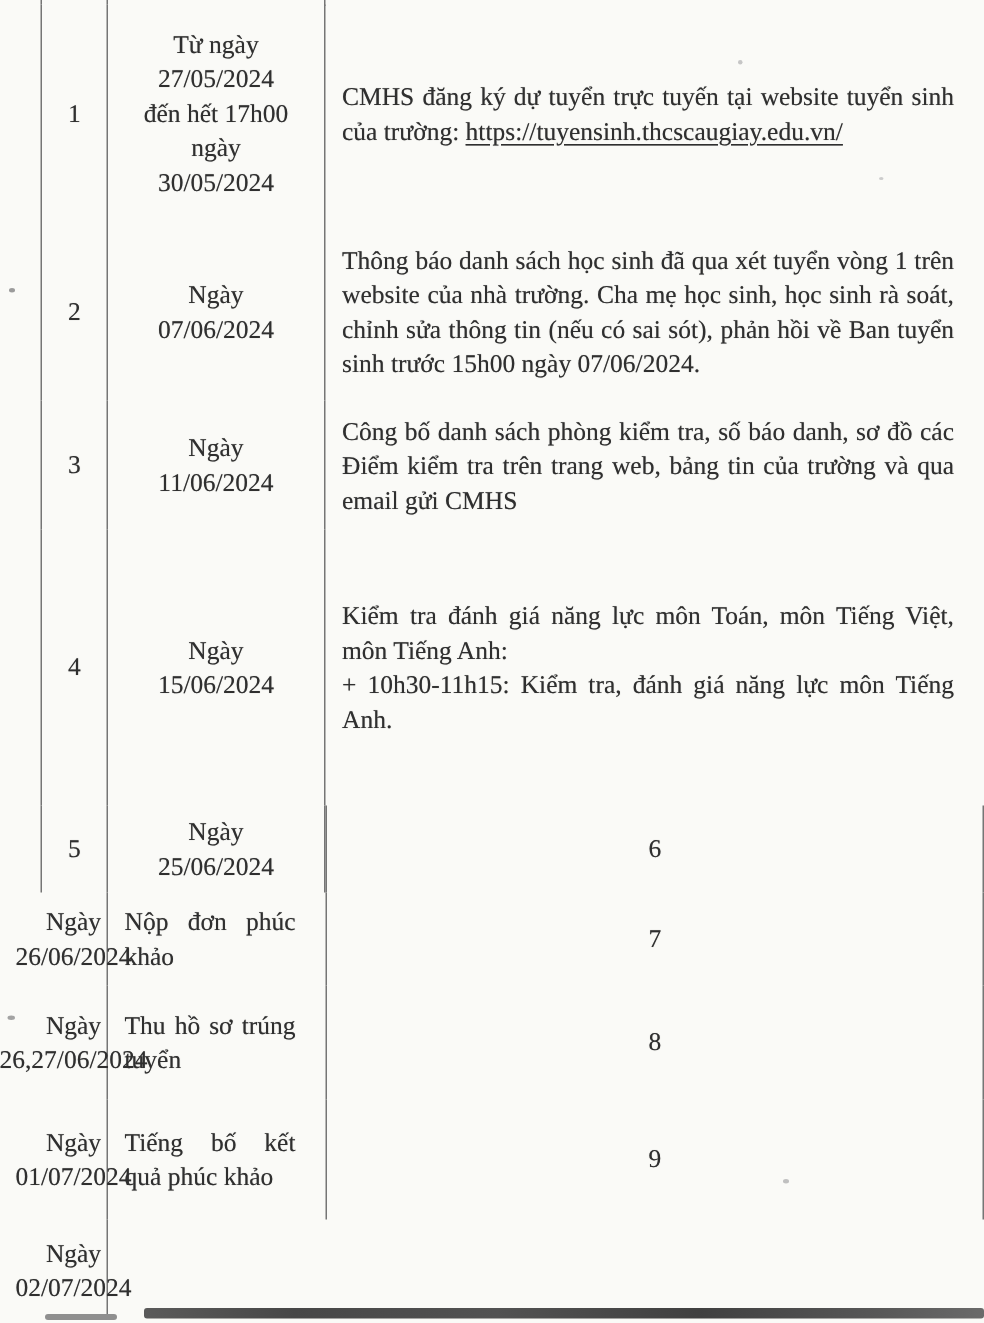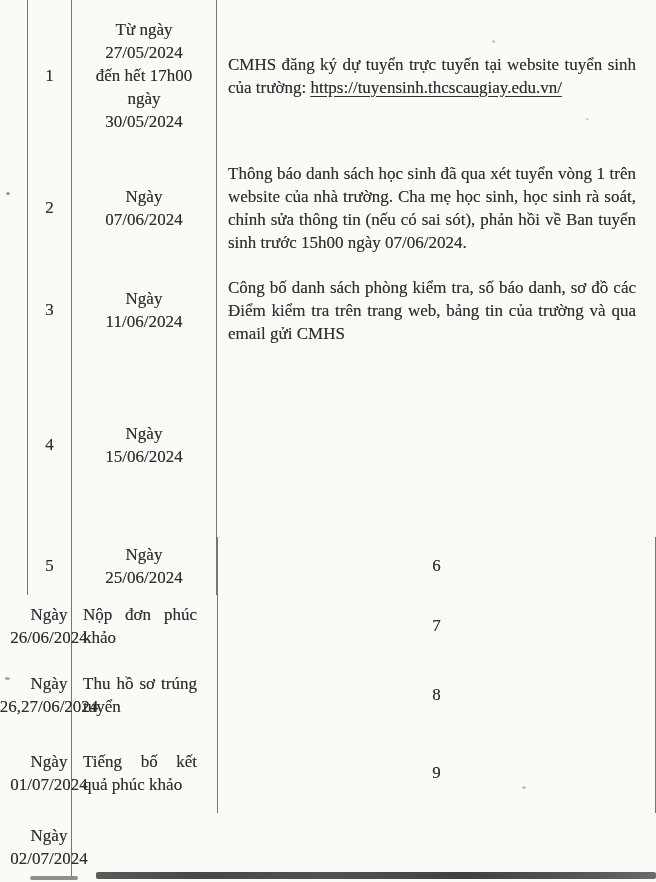--- a/index.html
+++ b/index.html
@@ -102,20 +102,22 @@
   <div class="cell c-date rowcell rt">Ngày
 11/06/2024</div>
   <div class="cell c-desc rowcell rt">
         <p class="para"><span>Công bố danh sách phòng kiểm tra, số báo danh, sơ đồ các Điểm kiểm tra trên trang web, bảng tin của trường và qua email gửi CMHS</span></p>
       </div>
 
   <div class="cell c-num rowcell rt">4</div>
   <div class="cell c-date rowcell rt">Ngày
 15/06/2024</div>
   <div class="cell c-desc rowcell rt">
+        <p class="para"><span>Kiểm tra đánh giá năng lực môn Toán, môn Tiếng Việt, môn Tiếng Anh:</span></p>
+        <p class="para"><span>+ 10h30-11h15: Kiểm tra, đánh giá năng lực môn Tiếng Anh.</span></p>
       </div>
 
   <div class="cell c-num rowcell rt">5</div>
   <div class="cell c-date rowcell rt">Ngày
 25/06/2024</div>
 
   <div class="cell c-num rowcell rt">6</div>
   <div class="cell c-date rowcell rt">Ngày
 26/06/2024</div>
   <div class="cell c-desc rowcell rt">

